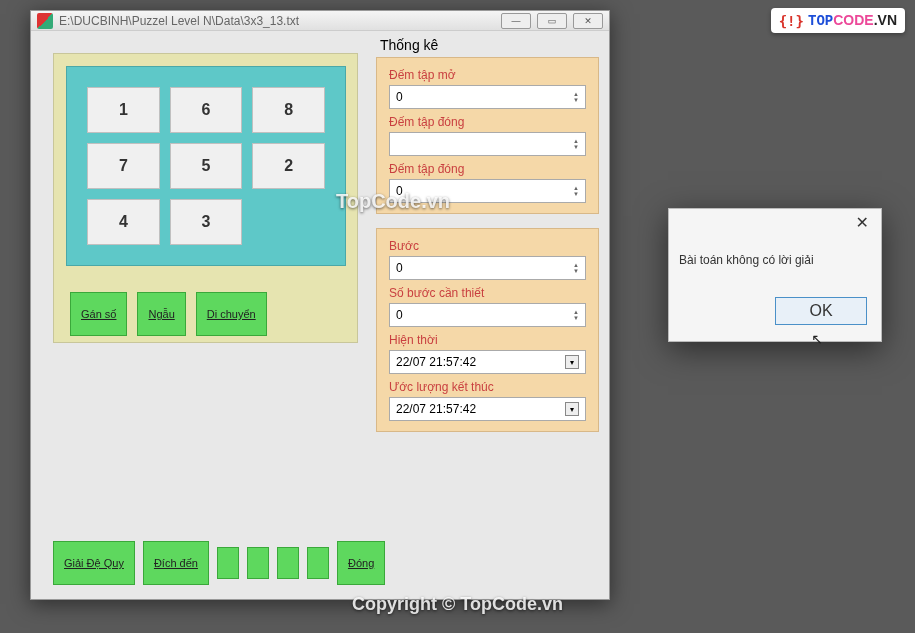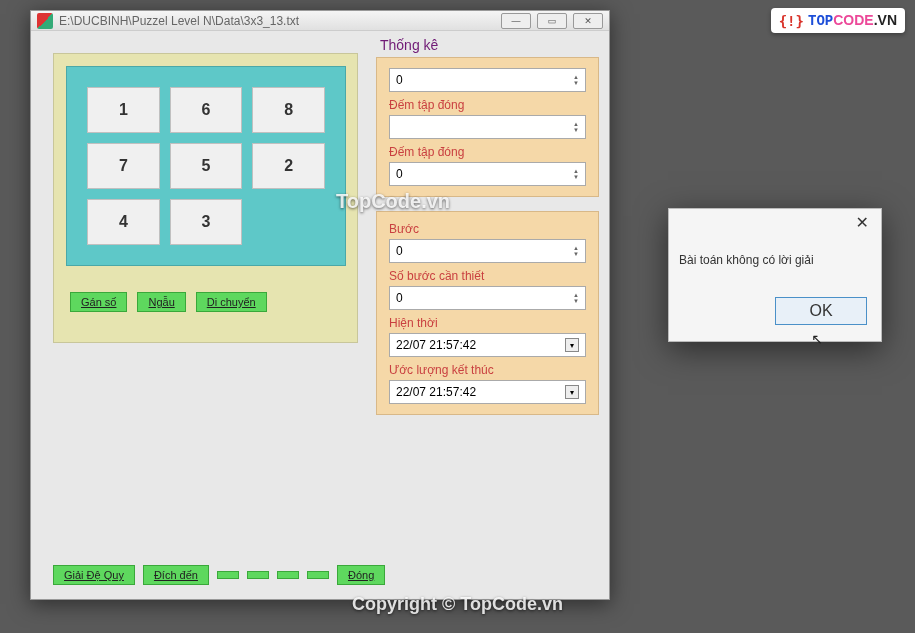--- a/index.html
+++ b/index.html
@@ -116,34 +116,34 @@
     .tile.empty { background: transparent; border: none; cursor: default; }
     .puzzle-buttons {
       display: flex;
       gap: 10px;
       margin-top: 26px;
       padding: 0 4px;
     }
     .green-btn {
       background: #5ed85e;
       border: 1px solid #3aa83a;
-      padding: 3px 10px;
+      padding: 15px 10px;
       font-size: 11px;
       color: #222;
       cursor: pointer;
       text-decoration: underline;
     }
 
     
     .right-panel {
       flex: 1;
       padding: 6px 10px 0 0;
     }
     .stats-title {
-      color: #701a75;
+      color: #000000;
       font-size: 14px;
       margin-bottom: 4px;
       padding-left: 4px;
     }
     .stats-box {
       background: #f5d8a8;
       border: 1px solid #d8b888;
       padding: 10px 12px;
       margin-bottom: 14px;
     }
@@ -322,20 +322,21 @@
           <button class="green-btn">Ngẫu</button>
           <button class="green-btn">Di chuyển</button>
         </div>
       </div>
     </div>
 
     <div class="right-panel">
       <div class="stats-title">Thống kê</div>
 
       <div class="stats-box">
+        <div class="field-label">Đếm tập mở</div>
         <div class="num-input">
           <span>0</span>
           <span class="spinner">▲<br>▼</span>
         </div>
         <div class="field-label">Đếm tập đóng</div>
         <div class="num-input">
           <span></span>
           <span class="spinner">▲<br>▼</span>
         </div>
         <div class="field-label">Đếm tập đóng</div>

